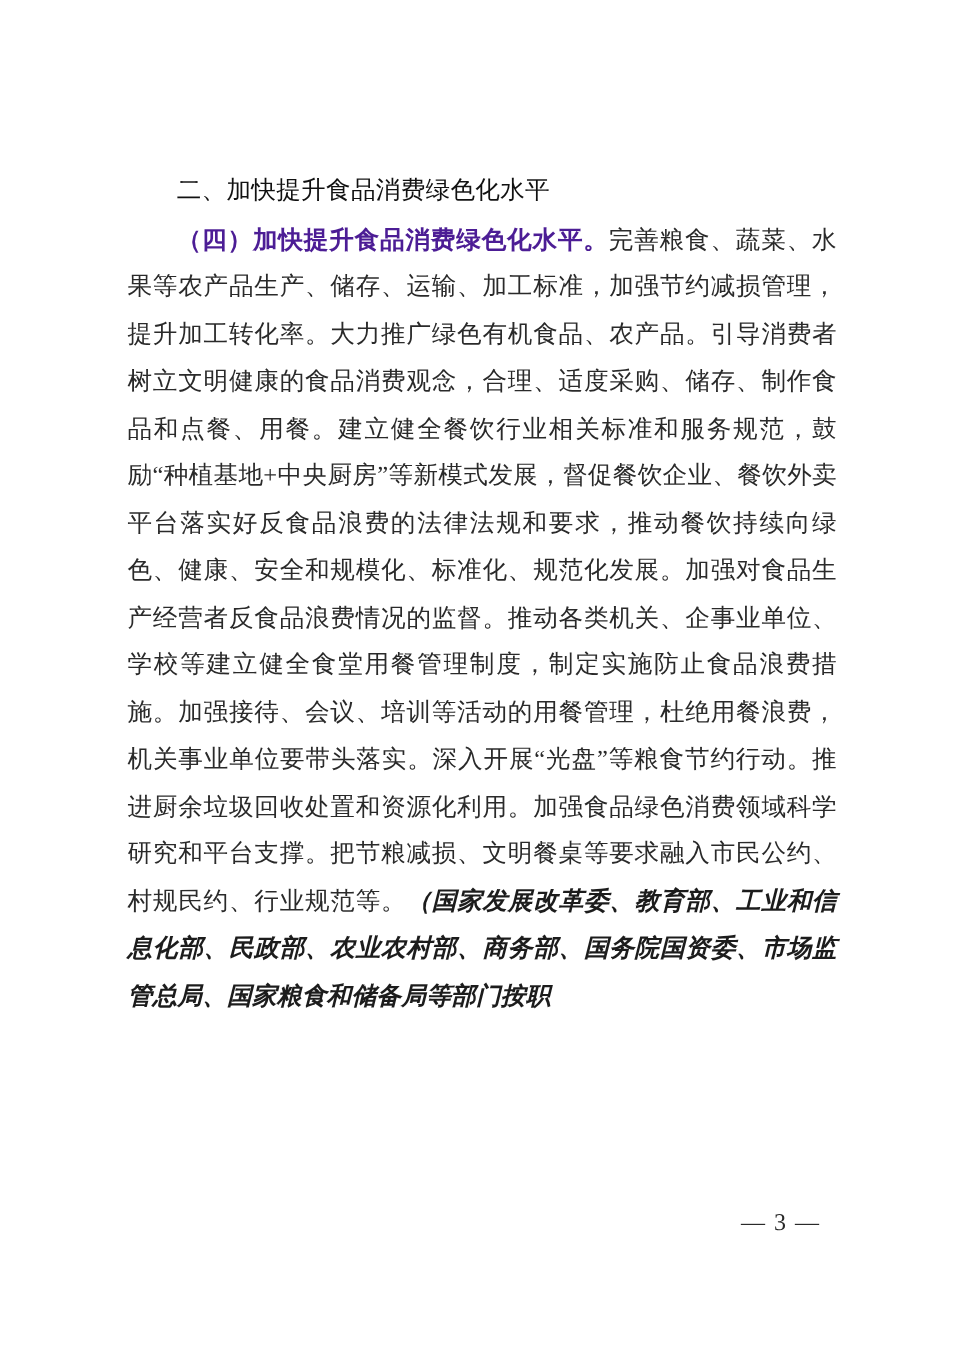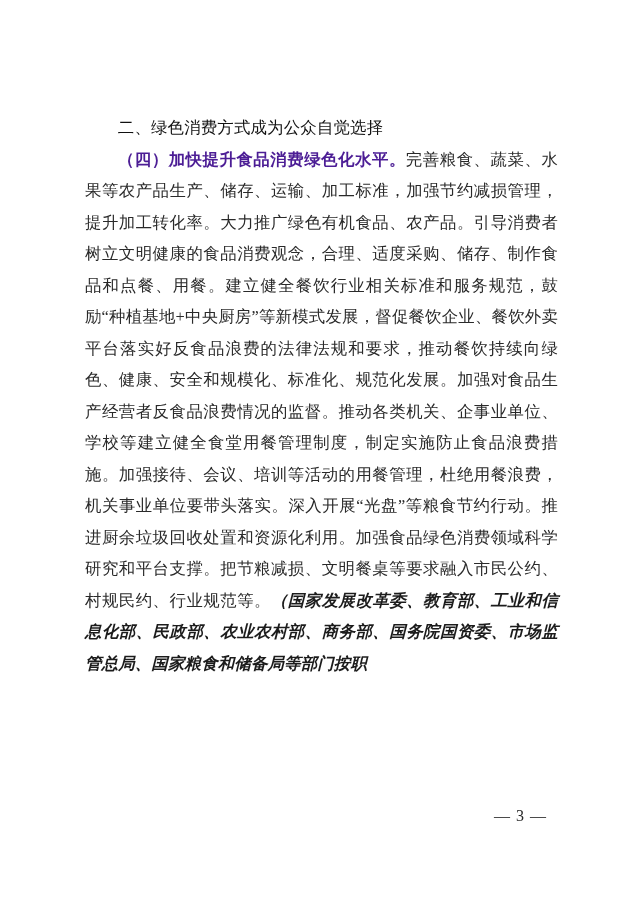--- a/index.html
+++ b/index.html
@@ -61,17 +61,17 @@
     color: #2a2a2a;
     letter-spacing: 1px;
     white-space: nowrap;
   }
 </style>
 </head>
 <body>
 
 <div class="page">
   <div class="doc-body" id="doc-body">
-      <p class="para heading indent"><span class="seg regular">二、绿色消费方式成为公众自觉选择</span></p>
+      <p class="para heading indent"><span class="seg regular">二、加快提升食品消费绿色化水平</span></p>
       <p class="para body indent"><span class="seg bold-lead">（四）加快提升食品消费绿色化水平。</span><span class="seg regular">完善粮食、蔬菜、水果等农产品生产、储存、运输、加工标准，加强节约减损管理，提升加工转化率。大力推广绿色有机食品、农产品。引导消费者树立文明健康的食品消费观念，合理、适度采购、储存、制作食品和点餐、用餐。建立健全餐饮行业相关标准和服务规范，鼓励“种植基地+中央厨房”等新模式发展，督促餐饮企业、餐饮外卖平台落实好反食品浪费的法律法规和要求，推动餐饮持续向绿色、健康、安全和规模化、标准化、规范化发展。加强对食品生产经营者反食品浪费情况的监督。推动各类机关、企事业单位、学校等建立健全食堂用餐管理制度，制定实施防止食品浪费措施。加强接待、会议、培训等活动的用餐管理，杜绝用餐浪费，机关事业单位要带头落实。深入开展“光盘”等粮食节约行动。推进厨余垃圾回收处置和资源化利用。加强食品绿色消费领域科学研究和平台支撑。把节粮减损、文明餐桌等要求融入市民公约、村规民约、行业规范等。</span><span class="seg dept">（国家发展改革委、教育部、工业和信息化部、民政部、农业农村部、商务部、国务院国资委、市场监管总局、国家粮食和储备局等部门按职</span></p>
     </div>
   <div class="page-number">— 3 —</div>
 </div>
 
 </body></html>

